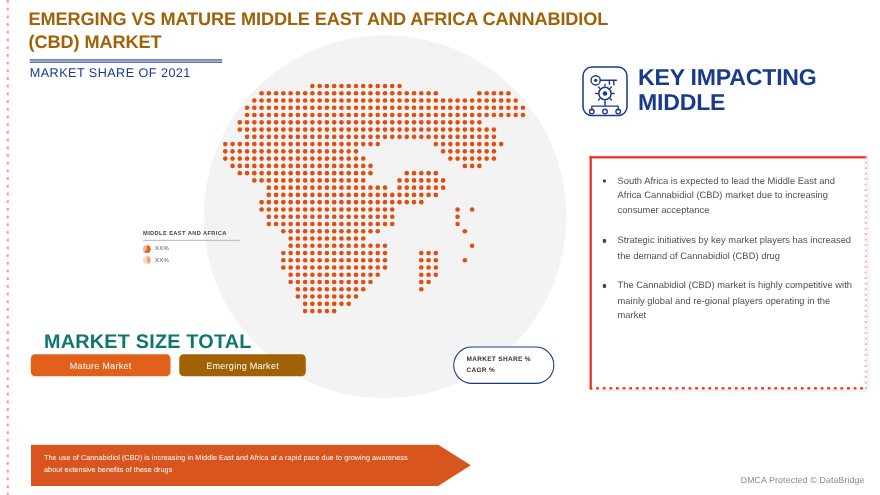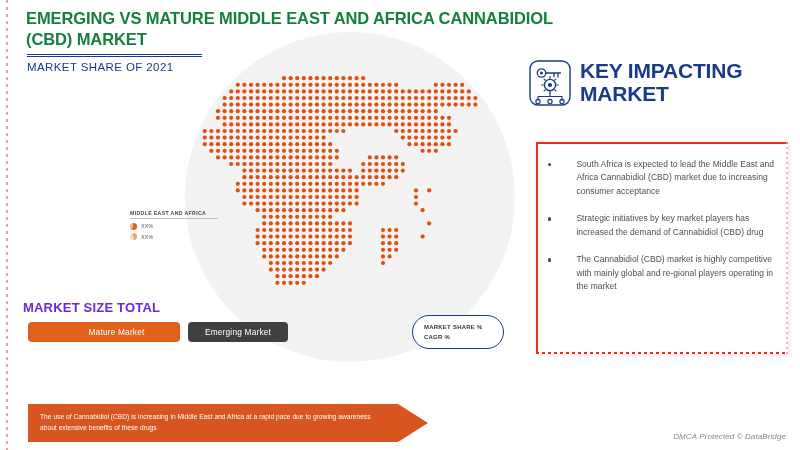--- a/index.html
+++ b/index.html
@@ -22,21 +22,21 @@
   
   .map-circle{
     position:absolute;left:185px;top:32px;width:330px;height:330px;
     border-radius:50%;
     background:#f3f3f3;
   }
 
   
   .title{
     position:absolute;left:26px;top:8px;width:530px;
-    color:#15803d;font-size:16.5px;font-weight:bold;line-height:1.28;
+    color:#a16207;font-size:16.5px;font-weight:bold;line-height:1.28;
     letter-spacing:-0.1px;text-transform:uppercase;
   }
   .title-rule{
     position:absolute;left:27px;top:54px;width:175px;height:0;
     border-top:1.6px solid #1a3b8b;border-bottom:1.2px solid #1a3b8b;
     height:3px;box-sizing:border-box;
   }
   .subtitle{
     position:absolute;left:27px;top:61px;
     color:#1a3b8b;font-size:11.5px;letter-spacing:.4px;text-align:right;
@@ -61,51 +61,51 @@
   .share-badge{
     position:absolute;left:412px;top:315px;width:92px;height:34px;
     border:1.1px solid #1a3b8b;border-radius:17px;background:#fff;
     display:flex;flex-direction:column;justify-content:center;
     padding-left:11px;box-sizing:border-box;
   }
   .share-badge div{font-size:5.9px;font-weight:bold;color:#333;letter-spacing:.3px;line-height:1.75;}
 
   
   .mst-title{
-    position:absolute;left:23px;top:300px;
-    font-size:13px;font-weight:bold;color:#6d28d9;letter-spacing:.2px;
+    position:absolute;left:40px;top:300px;
+    font-size:18px;font-weight:bold;color:#0f766e;letter-spacing:.2px;
   }
   .pills{position:absolute;left:28px;top:322px;display:flex;gap:8px;}
   .pill{
     height:20px;border-radius:4px;display:flex;align-items:center;justify-content:center;
     color:#fff;font-size:8.3px;letter-spacing:.2px;
   }
-  .pill-mature{width:127px;background:#e2611a;padding-left:25px;}
-  .pill-emerging{width:100px;background:#404040;}
+  .pill-mature{width:127px;background:#e2611a;}
+  .pill-emerging{width:115px;background:#a16207;}
 
   .body-text{
     position:absolute;left:27px;top:352px;width:400px;
     font-size:9.6px;color:#555;line-height:1.55;
   }
 
   
   .banner{
     position:absolute;left:28px;top:404px;width:400px;height:38px;
     background:#d9551f;
     clip-path:polygon(0 0, 370px 0, 400px 19px, 370px 38px, 0 38px);
   }
   .banner-text{
     position:absolute;left:12px;top:8px;width:336px;
     color:#fff;font-size:6.6px;line-height:1.65;letter-spacing:.05px;
   }
 
   
   .footer{
     position:absolute;right:14px;bottom:9px;
-    font-size:8px;color:#8a8a8a;letter-spacing:.1px;font-style:italic;
+    font-size:8px;color:#8a8a8a;letter-spacing:.1px;
   }
 
   
   .kif-icon{position:absolute;left:527px;top:59px;width:46px;height:48px;}
   .kif-title{
     position:absolute;left:580px;top:60px;width:215px;
     color:#1a3b8b;font-size:21px;font-weight:bold;line-height:1.08;
     letter-spacing:-0.2px;
   }
   .factor-box{
@@ -122,21 +122,21 @@
   }
   .fb-bottom{
     position:absolute;left:536px;top:352px;width:252px;height:2.4px;
     background-image:linear-gradient(to right,#f02b1d 0 3px,rgba(0,0,0,0) 3px 6px);
     background-size:6px 2.4px;
   }
   .factors{
     position:absolute;left:548px;top:158px;width:228px;
   }
   .factor{
-    display:flex;gap:25px;margin-bottom:14px;
+    display:flex;gap:10px;margin-bottom:14px;
   }
   .bullet{
     flex:0 0 auto;width:3.4px;height:3.4px;border-radius:50%;
     background:#444;margin-top:5px;
   }
   .factor-text{
     font-size:8.5px;color:#4f4f4f;line-height:1.58;letter-spacing:.02px;
   }
 </style>
 </head>
@@ -902,21 +902,21 @@
       <path d="M23 19.2 V17.6 M23 32.4 V34"></path>
       <path d="M16.2 26 H14.6 M29.8 26 H31.4"></path>
       <path d="M18.2 21.2 L17.1 20.1 M27.8 30.8 L28.9 31.9"></path>
       <path d="M27.8 21.2 L28.9 20.1 M18.2 30.8 L17.1 31.9"></path>
     </g>
     <path d="M23 34 V37.5 M11 41 V37.5 H35 V41" fill="none" stroke="#1a3b8b" stroke-width="1.2" stroke-linecap="round" stroke-linejoin="round"></path>
     <circle cx="11" cy="42.4" r="2.1" fill="none" stroke="#1a3b8b" stroke-width="1.2"></circle>
     <circle cx="23" cy="42.4" r="2.1" fill="none" stroke="#1a3b8b" stroke-width="1.2"></circle>
     <circle cx="35" cy="42.4" r="2.1" fill="none" stroke="#1a3b8b" stroke-width="1.2"></circle>
   </svg>
-  <div class="kif-title">KEY IMPACTING MARKET</div>
+  <div class="kif-title">KEY IMPACTING MIDDLE</div>
 
   <div class="factor-box"></div>
   <div class="fb-right"></div>
   <div class="fb-bottom"></div>
 
   <div class="factors" id="factors">
       <div class="factor">
         <span class="bullet"></span>
         <div class="factor-text">South Africa is expected to lead the Middle East and Africa Cannabidiol (CBD) market due to increasing consumer acceptance</div>
       </div>

